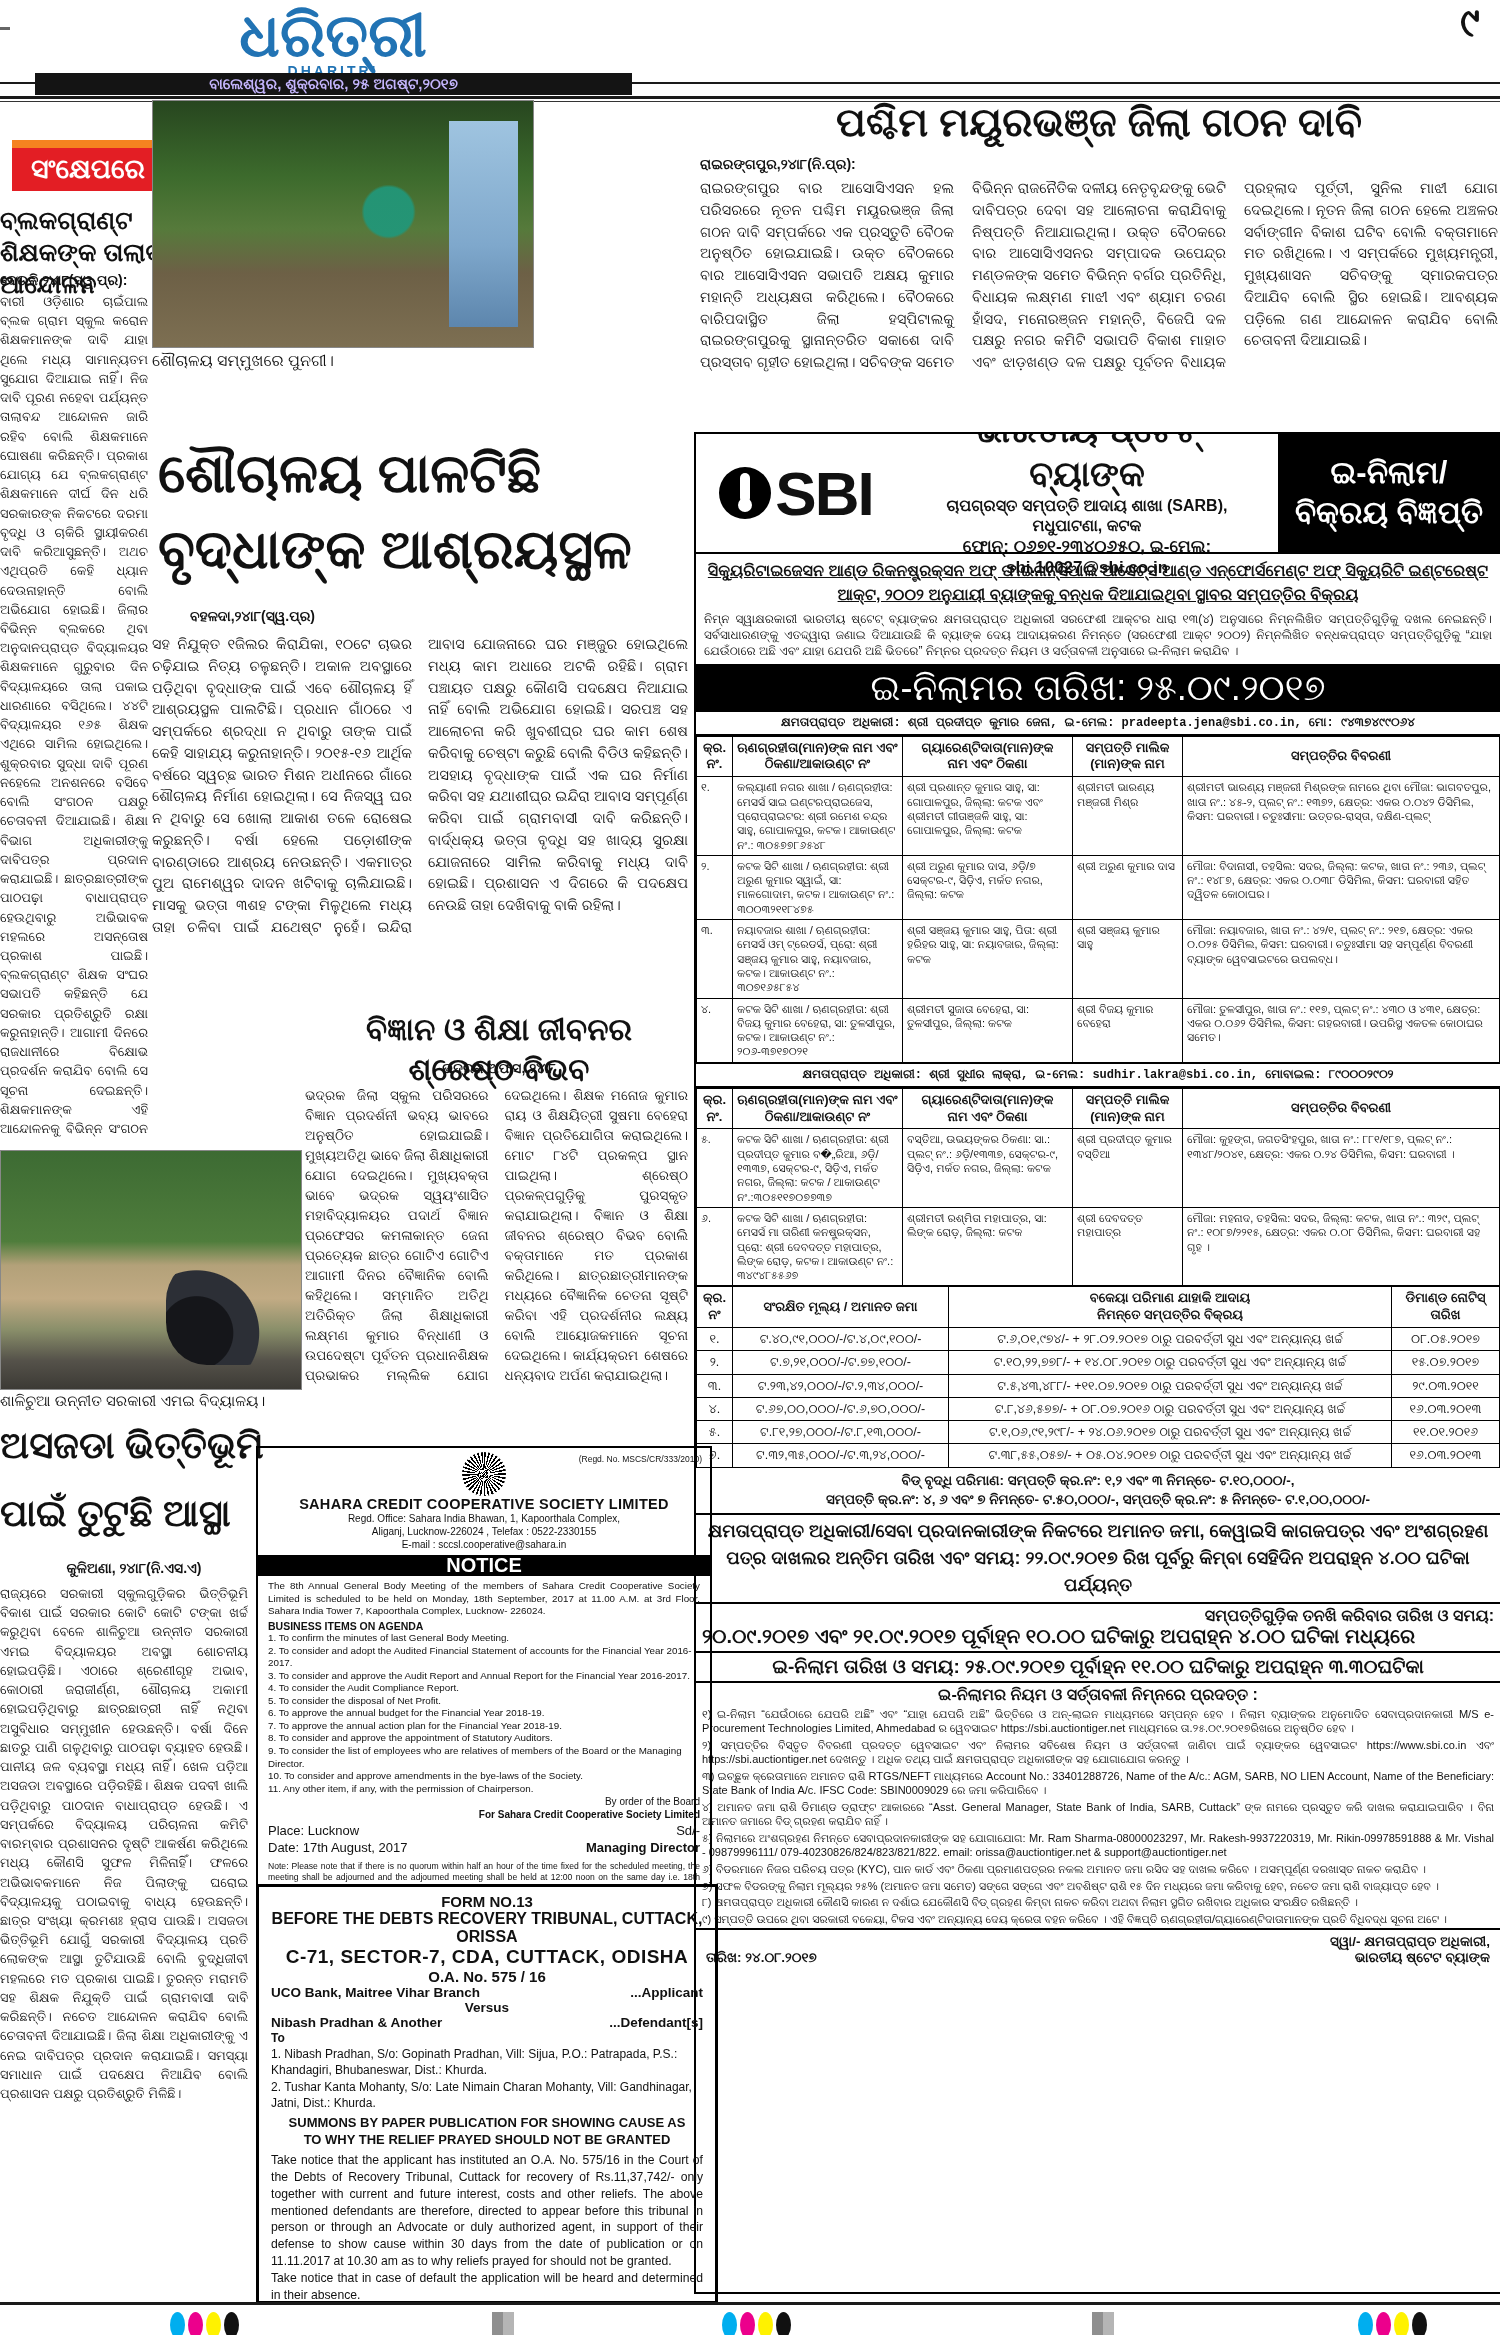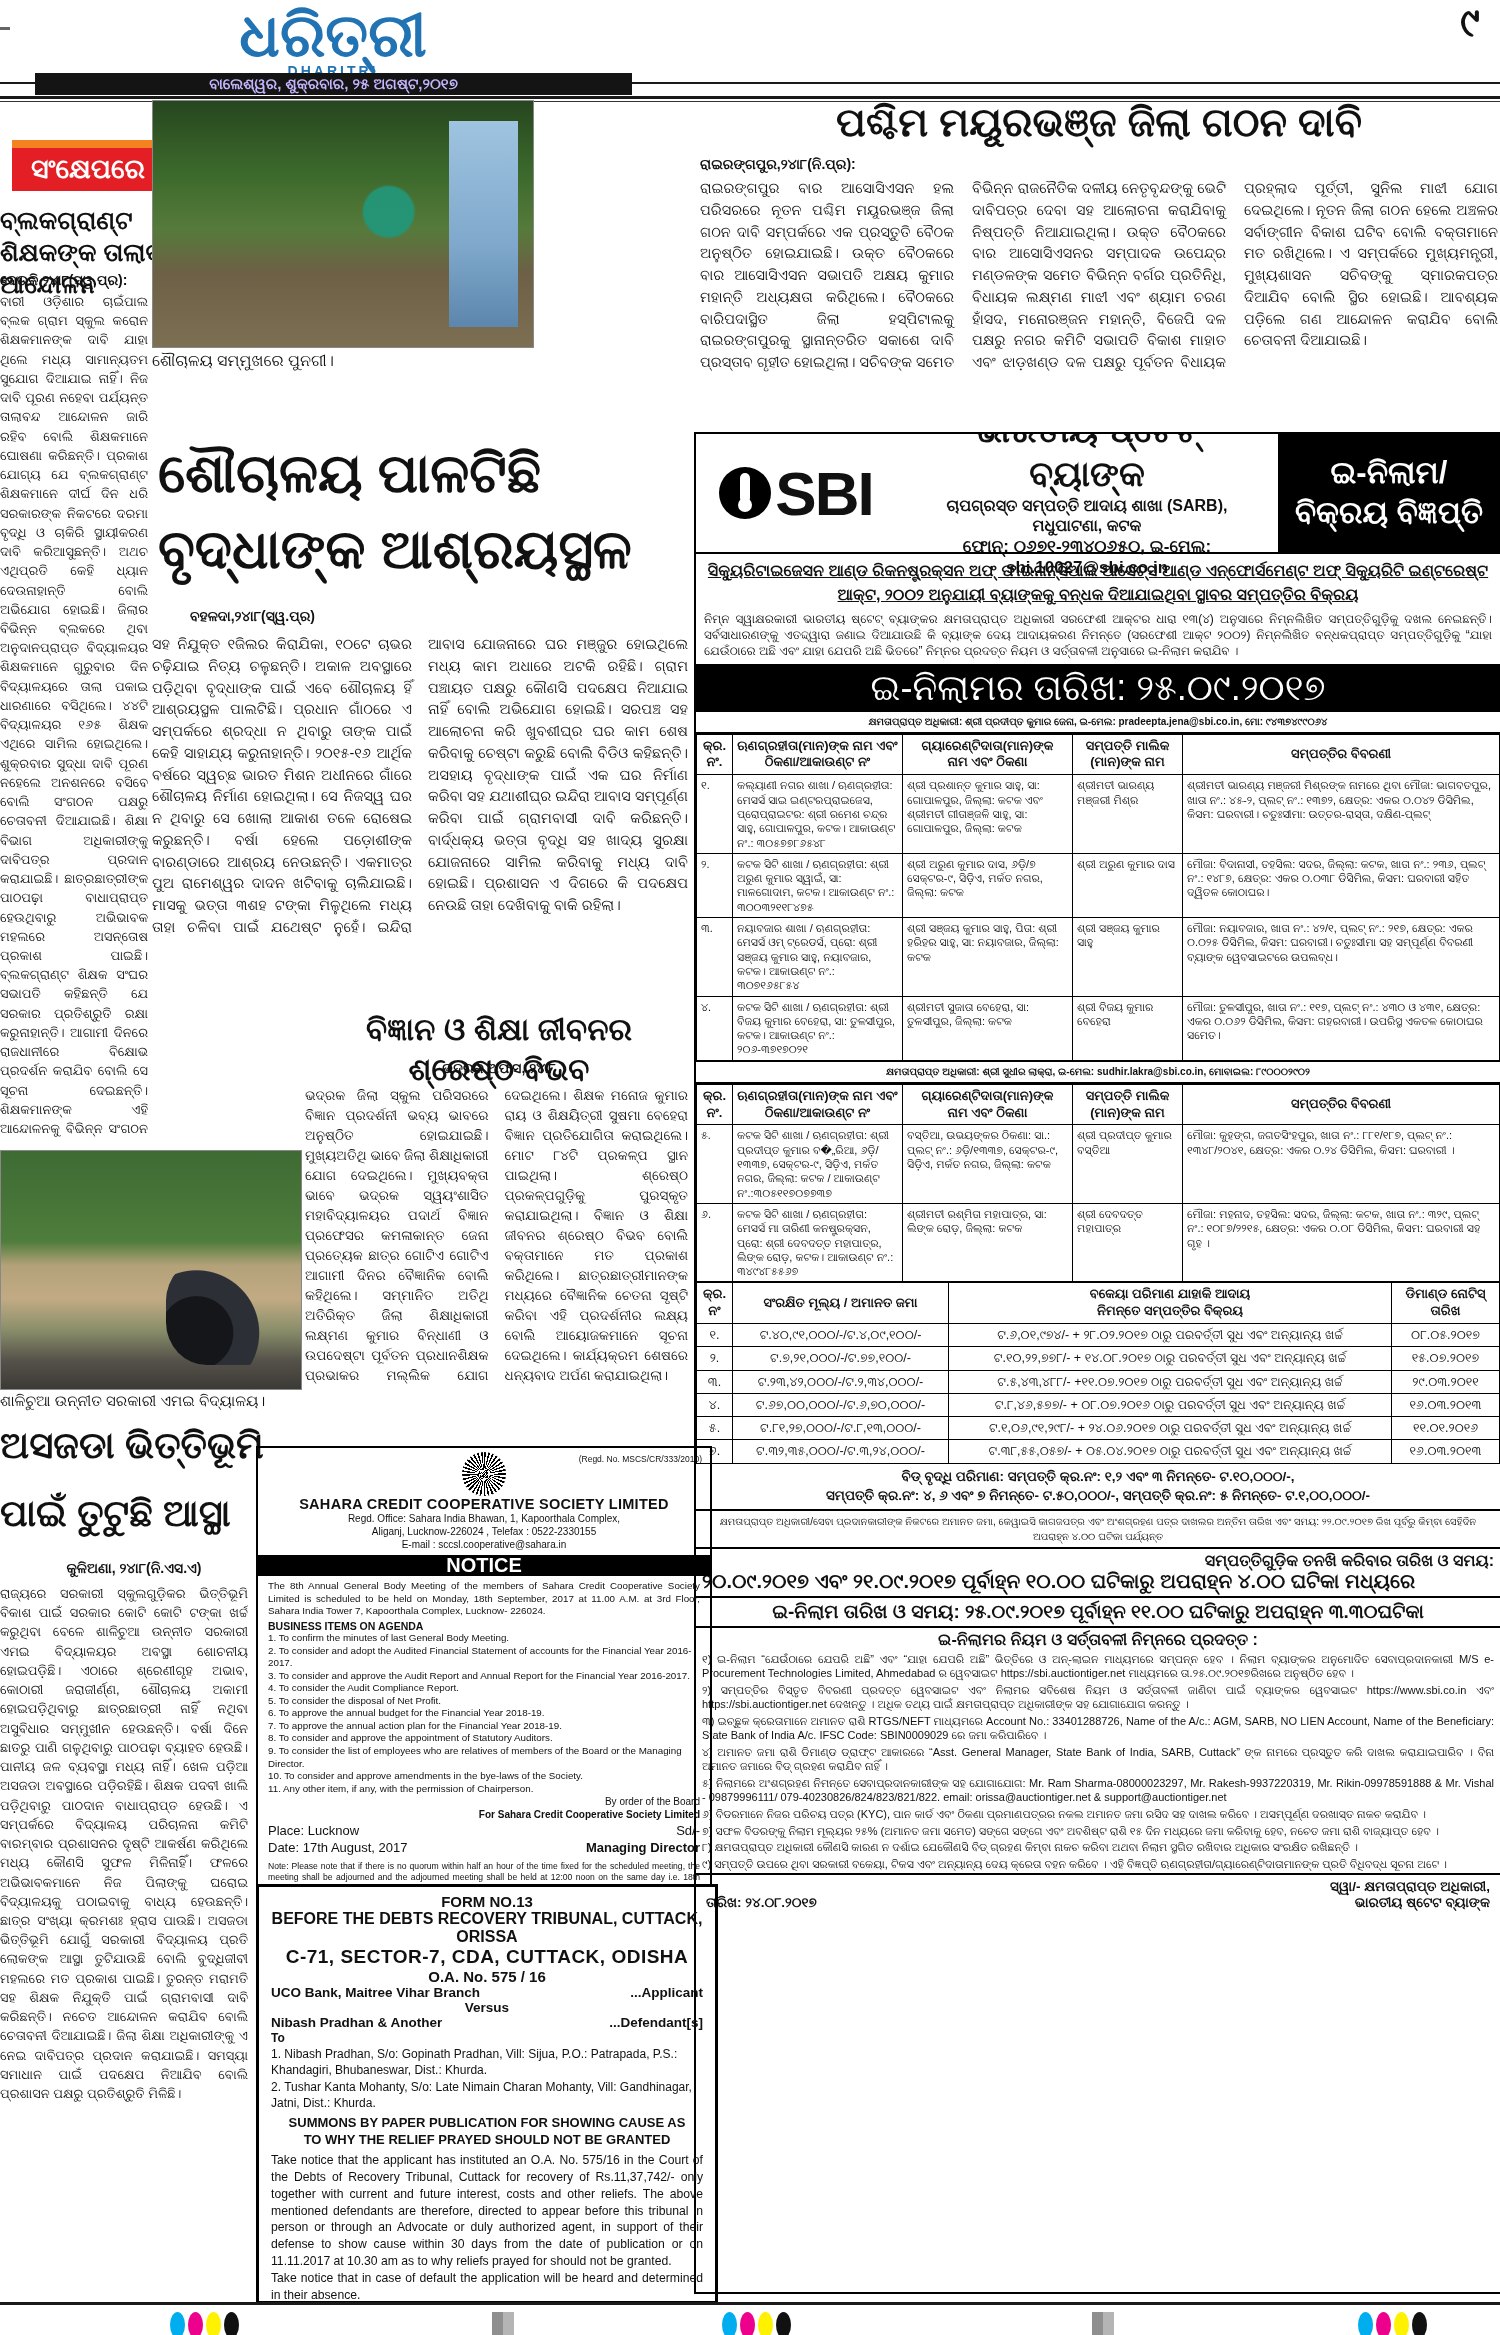--- a/index.html
+++ b/index.html
@@ -56,28 +56,28 @@
   .sbi-word{font-size:62px;font-weight:bold;letter-spacing:-2px;}
   .sbi-mid{flex:1;display:flex;flex-direction:column;justify-content:center;text-align:center;line-height:1.25;}
   .sbi-mid .l1{font-size:35px;font-weight:bold;}
   .sbi-mid .l2{font-size:16px;font-weight:bold;}
   .sbi-mid .l3{font-size:17px;font-weight:bold;}
   .sbi-black{width:222px;background:#000;color:#fff;display:flex;align-items:center;justify-content:center;
              font-size:31px;font-weight:bold;text-align:center;line-height:1.3;}
   .sbi-act{font-size:16px;font-weight:bold;text-decoration:underline;padding:5px 6px 2px;line-height:1.5;}
   .sbi-note{font-size:12px;padding:2px 8px 4px;line-height:1.35;}
   .sbi-banner{background:#000;color:#fff;font-size:36px;font-weight:normal;text-align:center;line-height:48px;height:48px;}
-  .sbi-officer{font-size:10px;font-weight:bold;text-align:center;padding:4px 4px;border-bottom:2px solid #000;}
+  .sbi-officer{font-size:12px;font-weight:bold;text-align:center;padding:4px 4px;border-bottom:2px solid #000;font-family:Liberation Mono, monospace;}
   .sbi table{width:100%;border-collapse:collapse;table-layout:fixed;}
   .sbi td,.sbi th{border:1.5px solid #000;padding:3px 4px;vertical-align:top;font-size:11px;line-height:1.3;text-align:left;word-wrap:break-word;}
   .sbi th{font-size:13px;text-align:center;vertical-align:middle;font-weight:bold;}
   .t2 td{font-size:12.5px;text-align:center;vertical-align:middle;}
   .sbi-line{border-bottom:2px solid #000;padding:3px 6px;}
   .bid{font-size:13.5px;font-weight:bold;text-align:center;line-height:1.45;}
-  .emd{font-size:10px;font-weight:normal;text-align:center;line-height:1.5;}
+  .emd{font-size:18px;font-weight:bold;text-align:center;line-height:1.5;}
   .insp1{font-size:16px;font-weight:bold;text-align:right;}
   .insp2{font-size:20px;font-weight:bold;}
   .auct{font-size:19px;font-weight:bold;text-align:center;}
   .terms-h{font-size:16px;font-weight:bold;text-align:center;padding:3px 0;}
   .terms{font-size:11px;line-height:1.32;padding:0 6px;}
   .terms .item{margin-bottom:2px;text-align:justify;}
   .sbi-foot{display:flex;justify-content:space-between;align-items:flex-end;padding:4px 10px;font-size:13.5px;font-weight:bold;border-top:2px solid #000;}
 
   
   .sahara{border:2px solid #000;padding:4px 10px;overflow:hidden;}

